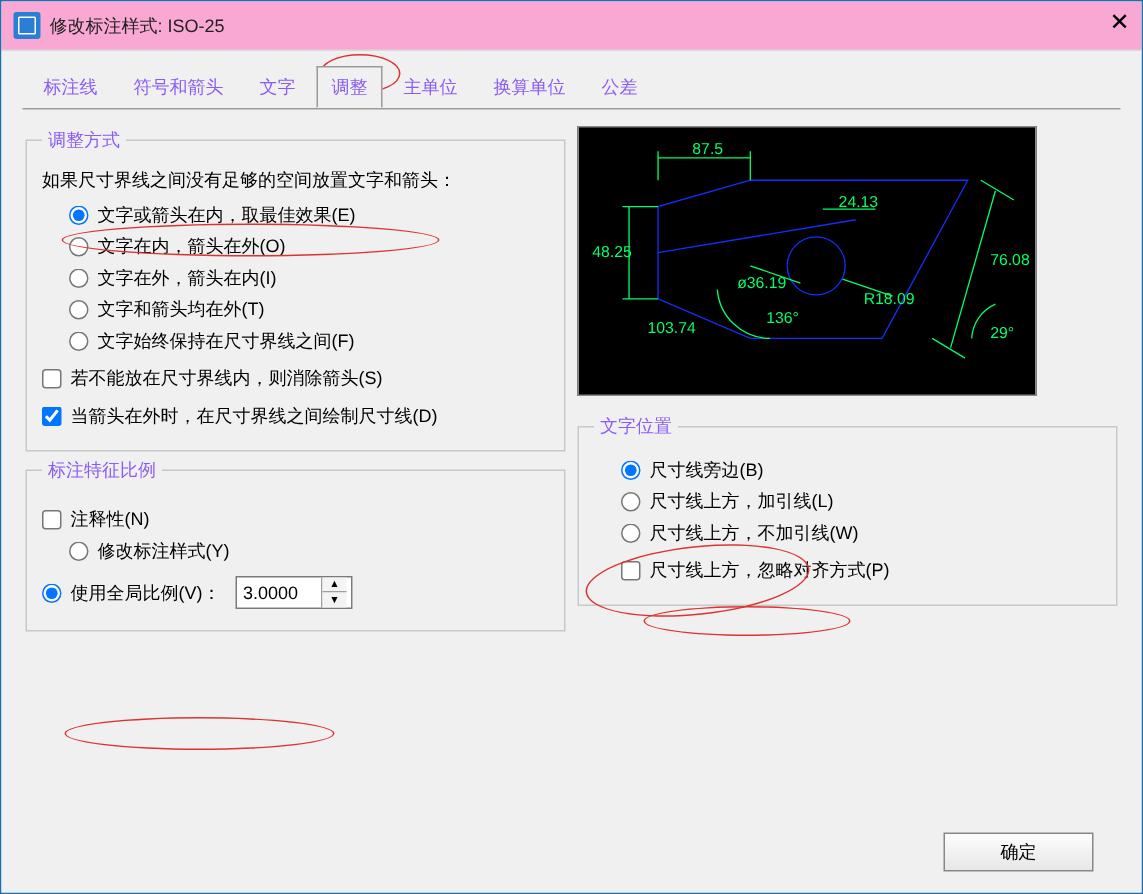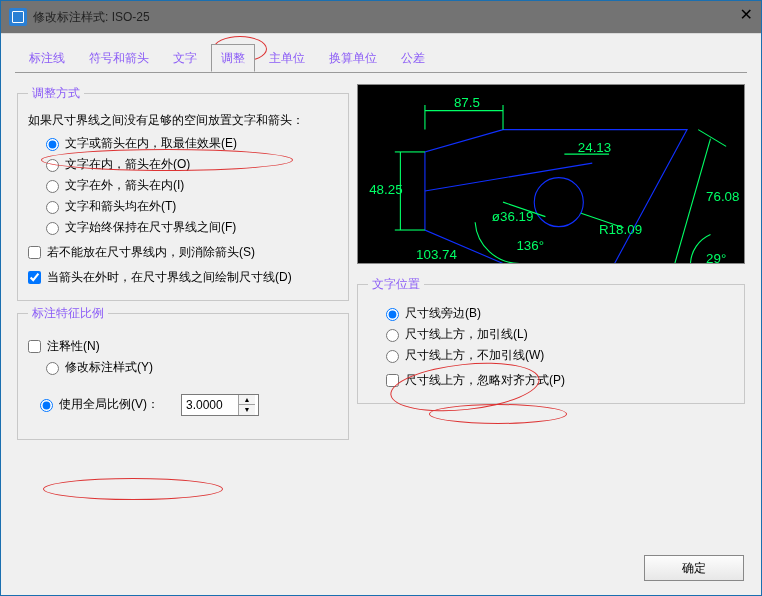--- a/index.html
+++ b/index.html
@@ -1,48 +1,48 @@
 <!DOCTYPE html>
 <html><head>
 <meta charset="utf-8">
 <style>
 *{box-sizing:border-box;font-family:"Microsoft YaHei","SimSun",Arial,sans-serif;font-size:12px}
 body{margin:0;background:#fff}
 .wnd{width:762px;height:596px;border:1px solid #1a6fb0;display:flex;flex-direction:column}
-.titlebar{height:28px;background:#737373;border-bottom:1px solid #d9d9d9;display:flex;align-items:center;padding:16px 8px;position:relative}
+.titlebar{height:28px;background:#f9a8d4;border-bottom:1px solid #d9d9d9;display:flex;align-items:center;padding:16px 8px;position:relative}
 .ticon{width:18px;height:18px;background:#2a7fd4;border-radius:2px;position:relative;margin-right:6px}
 .ticon:before{content:"";position:absolute;left:3px;top:3px;right:3px;bottom:3px;border:1px solid #fff;border-radius:1px}
 .title{color:#222}
 .closex{position:absolute;right:8px;top:4px;font-size:16px;cursor:pointer;font-family:Arial}
 .body{flex:1;background:#f0f0f0;padding:10px 14px 0;position:relative}
 .tabs{display:flex;gap:4px;margin-bottom:-1px;padding-left:4px}
 .tab{padding:5px 9px 4px;cursor:pointer;color:#8b5cf6;border:1px solid transparent;border-bottom:none}
 .tab.active{background:#f0f0f0;border-color:#9a9a9a;border-bottom:1px solid #f0f0f0;position:relative;z-index:2}
 .tabline{border-top:1px solid #9a9a9a;margin-top:1px}
 .content{flex:1;padding:8px 2px 0;display:flex;gap:8px}
 .col{display:flex;flex-direction:column}
 .colL{width:360px}
 .colR{flex:1}
 fieldset{border:1px solid #c8c8c8;padding:8px 10px 12px;margin:4px 0 0}
 legend{padding:0 4px;color:#8b5cf6}
 .lead{margin:2px 0 6px}
-.opt{display:flex;align-items:center;gap:6px;margin:4px 0;cursor:pointer}
+.opt{display:flex;align-items:flex-start;gap:6px;margin:4px 0;cursor:pointer}
 .opt input{margin:2px 0 0}
 .chk{display:flex;align-items:flex-start;gap:6px;margin:8px 0 2px;cursor:pointer}
 .chk input{margin:2px 0 0}
 .indent{margin-left:18px}
 .spinrow{display:flex;align-items:center;gap:10px;margin:8px 0 2px}
 .spin{display:flex;align-items:center;border:1px solid #7a7a7a;background:#fff;height:22px;width:78px}
 .spin input{border:none;outline:none;width:56px;padding:2px 4px;font-size:12px;text-align:left}
 .spbtns{display:flex;flex-direction:column;border-left:1px solid #a0a0a0}
 .spbtns div{width:16px;height:10px;display:flex;align-items:center;justify-content:center;font-size:7px;background:#f4f4f4;cursor:pointer;line-height:1}
 .spbtns div:first-child{border-bottom:1px solid #a0a0a0}
-.preview{width:388px;height:180px;background:#000;border:1px solid #888;position:relative;margin:3px 0 8px;overflow:hidden}
+.preview{width:306px;height:180px;background:#000;border:1px solid #888;position:relative;margin:3px 0 8px;overflow:hidden}
 .preview svg{position:absolute;inset:0}
-.btns{position:absolute;right:17px;bottom:14px;display:flex;gap:4px}
+.btns{position:absolute;right:32px;bottom:14px;display:flex;gap:4px}
 .btn{width:100px;height:26px;border:1px solid #888;background:linear-gradient(#fdfdfd,#e7e7e7);display:flex;align-items:center;justify-content:center;cursor:pointer}
 .circle-red{position:absolute;border:1px solid #d33;border-radius:50%;pointer-events:none}
 </style>
 </head>
 <body>
 
 <div class="wnd">
   <div class="titlebar">
     <div class="ticon"></div>
     <span class="title">修改标注样式: ISO-25</span>
@@ -99,21 +99,21 @@
           <legend>标注特征比例</legend>
           <label class="chk">
               <input type="checkbox" style="">
               <span>注释性(N)</span>
             </label>
           <label class="opt indent">
               <input type="radio" name="fs" style="">
               <span>修改标注样式(Y)</span>
             </label>
           <div class="spinrow indent">
-            <label class="opt" style="margin:12px">
+            <label class="opt" style="margin:0">
                 <input type="radio" name="fs" checked="" style="">
                 <span>使用全局比例(V)：</span>
               </label>
             <div class="spin">
               <input value="3.0000" style="">
               <div class="spbtns">
                   <div>▲</div>
                   <div>▼</div>
                 </div>
             </div>

